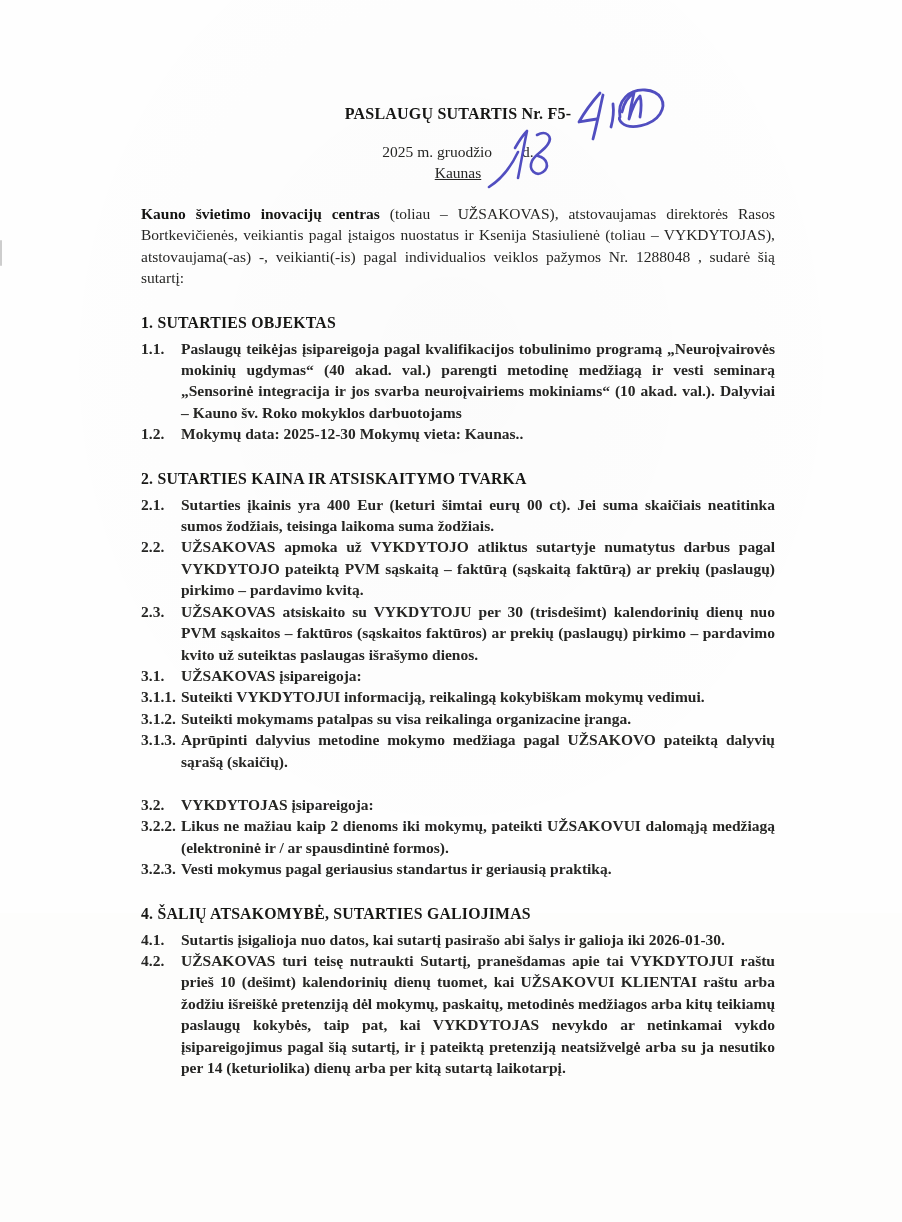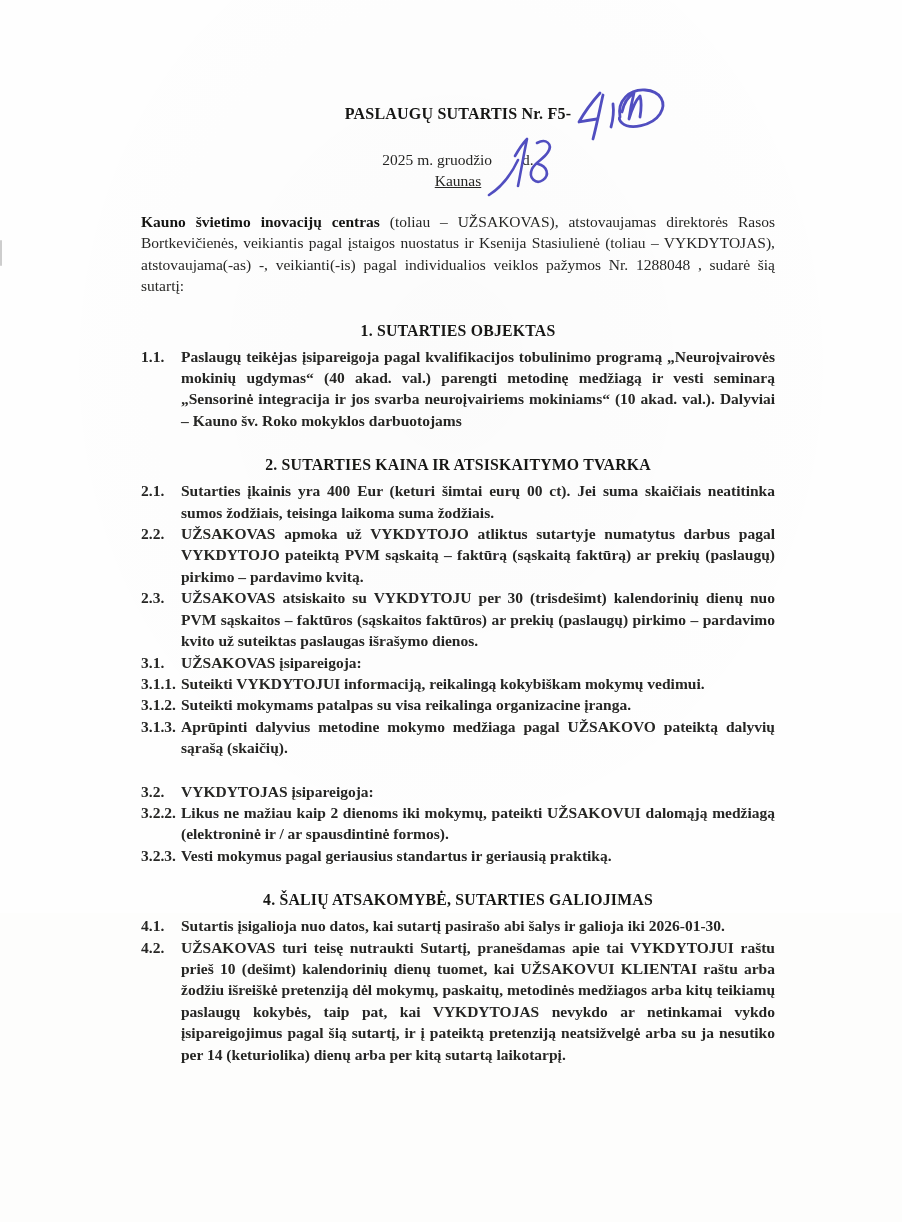--- a/index.html
+++ b/index.html
@@ -26,21 +26,21 @@
   .title-line {
     text-align: center;
     font-weight: bold;
     font-size: 16px;
     line-height: 21px;
     color: #161614;
     letter-spacing: 0.2px;
     white-space: nowrap;
   }
   .date-line {
-    margin-top: 25px;
+    margin-top: 17px;
     text-align: center;
     font-size: 15.5px;
     line-height: 21px;
     white-space: nowrap;
   }
   .city-line {
     text-align: center;
     font-size: 15.5px;
     line-height: 21px;
     text-decoration: underline;
@@ -63,21 +63,20 @@
     line-height: 21.4px;
     text-align: justify;
   }
   .intro b { color: #141412; }
 
   .sec-h {
     margin: 23px 0 5px 0;
     font-size: 15.8px;
     font-weight: bold;
     color: #171715;
-    text-align: center;
     line-height: 21px;
     letter-spacing: 0.2px;
   }
 
   .item {
     font-size: 15.5px;
     line-height: 21.4px;
     text-align: justify;
     padding-left: 40px;
     text-indent: -40px;
@@ -129,20 +128,21 @@
         </svg>
       </span><span>d.</span>
     </div>
 
     <div class="city-line">Kaunas</div>
 
     <p class="intro"><b>Kauno švietimo inovacijų centras</b><span> (toliau – UŽSAKOVAS), atstovaujamas direktorės Rasos Bortkevičienės, veikiantis pagal įstaigos nuostatus ir Ksenija Stasiulienė (toliau – VYKDYTOJAS), atstovaujama(-as) -, veikianti(-is) pagal individualios veiklos pažymos Nr. 1288048 , sudarė šią sutartį:</span></p>
 
     <h2 class="sec-h">1. SUTARTIES OBJEKTAS</h2>
     <div class="item"><span class="num">1.1.</span><span>Paslaugų teikėjas įsipareigoja pagal kvalifikacijos tobulinimo programą „Neuroįvairovės mokinių ugdymas“ (40 akad. val.) parengti metodinę medžiagą ir vesti seminarą „Sensorinė integracija ir jos svarba neuroįvairiems mokiniams“ (10 akad. val.). Dalyviai – Kauno šv. Roko mokyklos darbuotojams</span></div>
+    <div class="item"><span class="num">1.2.</span><span>Mokymų data: 2025-12-30 Mokymų vieta: Kaunas..</span></div>
 
     <h2 class="sec-h">2. SUTARTIES KAINA IR ATSISKAITYMO TVARKA</h2>
     <div class="item"><span class="num">2.1.</span><span>Sutarties įkainis yra 400 Eur (keturi šimtai eurų 00 ct). Jei suma skaičiais neatitinka sumos žodžiais, teisinga laikoma suma žodžiais.</span></div>
     <div class="item"><span class="num">2.2.</span><span>UŽSAKOVAS apmoka už VYKDYTOJO atliktus sutartyje numatytus darbus pagal VYKDYTOJO pateiktą PVM sąskaitą – faktūrą (sąskaitą faktūrą) ar prekių (paslaugų) pirkimo – pardavimo kvitą.</span></div>
     <div class="item"><span class="num">2.3.</span><span>UŽSAKOVAS atsiskaito su VYKDYTOJU per 30 (trisdešimt) kalendorinių dienų nuo PVM sąskaitos – faktūros (sąskaitos faktūros) ar prekių (paslaugų) pirkimo – pardavimo kvito už suteiktas paslaugas išrašymo dienos.</span></div>
 
     <div class="item"><span class="num">3.1.</span><span>UŽSAKOVAS įsipareigoja:</span></div>
     <div class="item"><span class="num">3.1.1.</span><span>Suteikti VYKDYTOJUI informaciją, reikalingą kokybiškam mokymų vedimui.</span></div>
     <div class="item"><span class="num">3.1.2.</span><span>Suteikti mokymams patalpas su visa reikalinga organizacine įranga.</span></div>
     <div class="item"><span class="num">3.1.3.</span><span>Aprūpinti dalyvius metodine mokymo medžiaga pagal UŽSAKOVO pateiktą dalyvių sąrašą (skaičių).</span></div>

